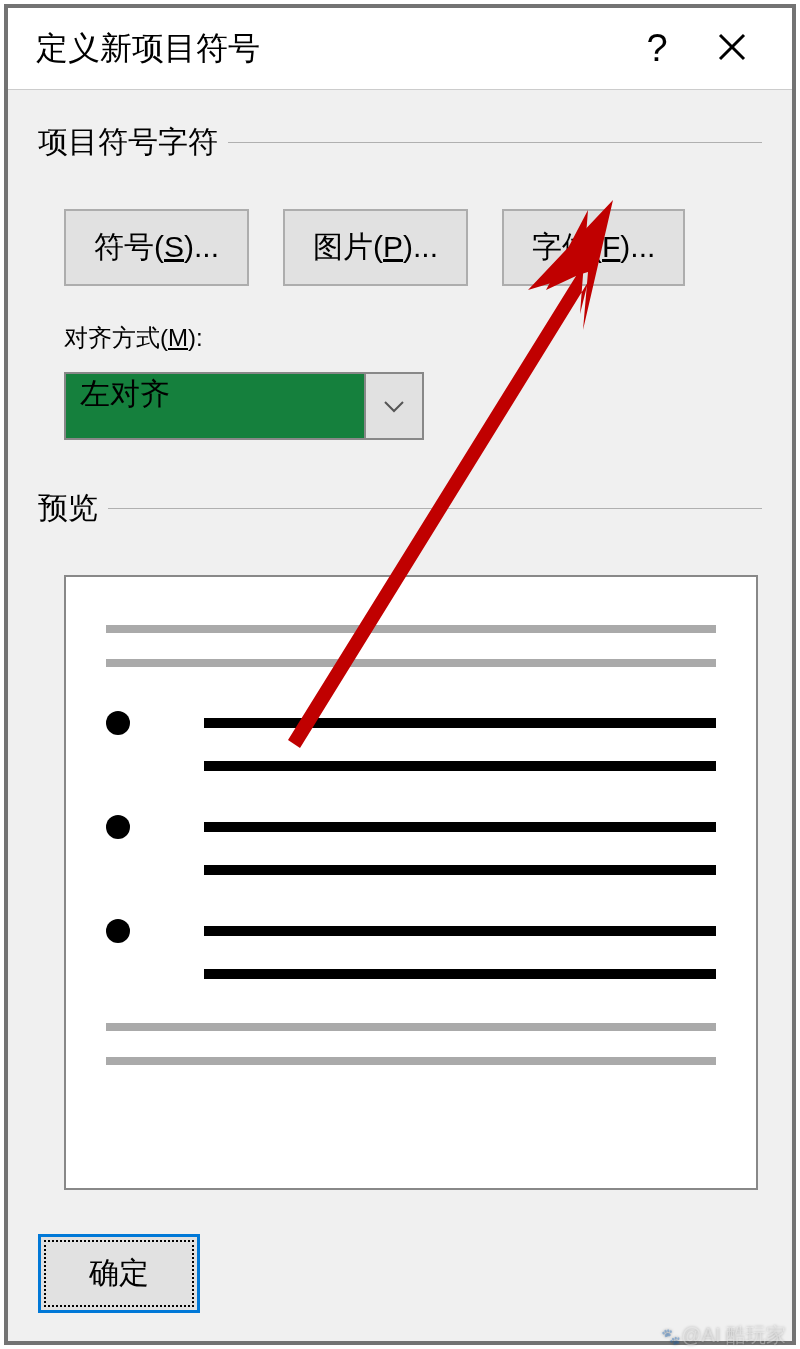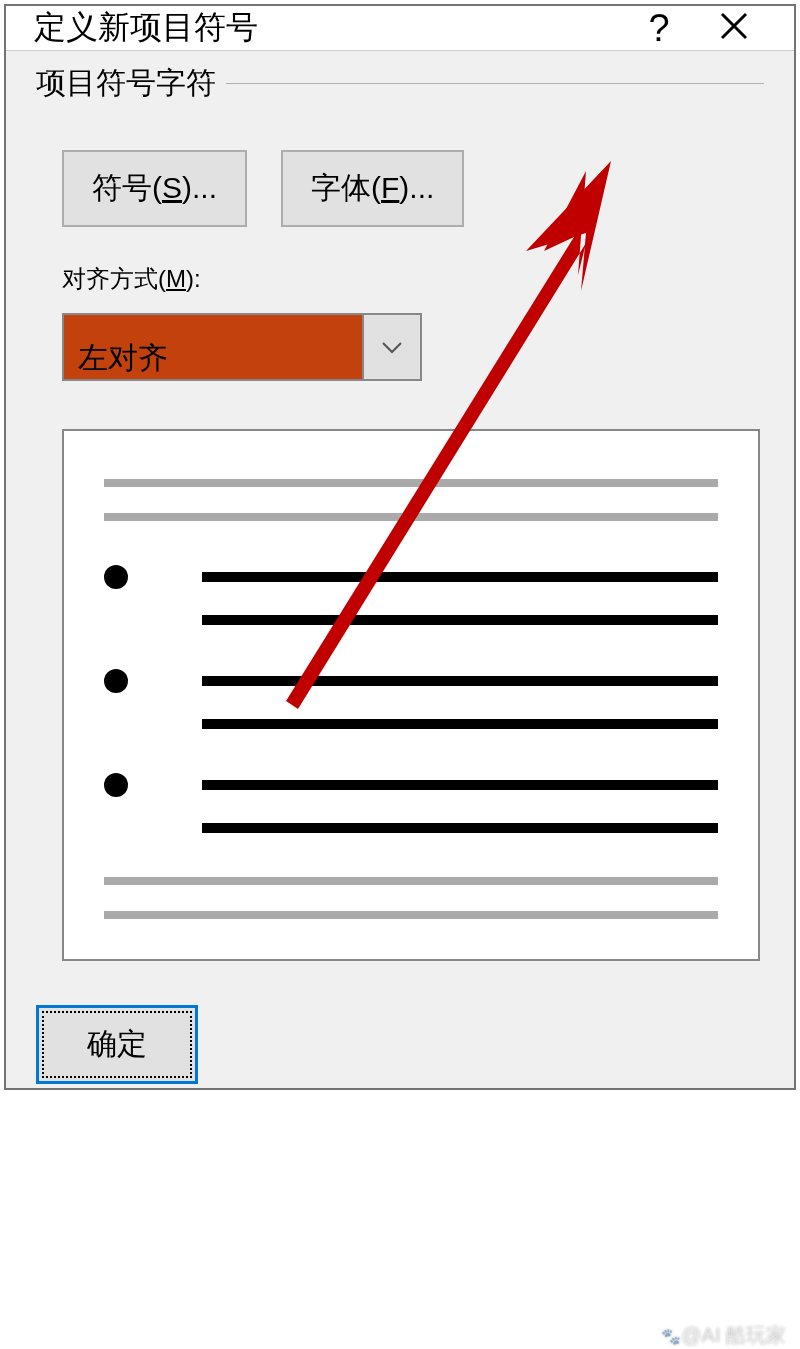--- a/index.html
+++ b/index.html
@@ -8,22 +8,22 @@
     background: #fff;
     width: 800px;
     height: 1349px;
     position: relative;
   }
   .dialog {
     position: absolute;
     left: 4px;
     top: 4px;
     width: 792px;
-    height: 1086px;
-    border: 2px solid #737373;
+    height: 1341px;
+    border: 4px solid #737373;
     background: #f0f0f0;
     display: flex;
     flex-direction: column;
   }
   .titlebar {
     height: 82px;
     background: #fff;
     border-bottom: 1px solid #ccc;
     display: flex;
     align-items: center;
@@ -42,21 +42,21 @@
     cursor: pointer;
   }
   .title-close {
     width: 80px;
     text-align: center;
     cursor: pointer;
   }
   .title-close svg { width: 32px; height: 32px; }
   .body {
     flex: 1;
-    padding: 12px 30px 20px 30px;
+    padding: 32px 30px 20px 30px;
     display: flex;
     flex-direction: column;
     position: relative;
   }
   .section-label {
     font-size: 30px;
     color: #000;
     margin-bottom: 10px;
   }
   .section-divider {
@@ -90,23 +90,23 @@
     font-size: 24px;
     padding-left: 26px;
     margin-bottom: 18px;
   }
   .field-label .ul { text-decoration: underline; }
   .select-wrap {
     margin-left: 26px;
     width: 360px;
     height: 68px;
     border: 2px solid #888;
-    background: #c2410c;
-    display: flex;
-    align-items: flex-end;
+    background: #15803d;
+    display: flex;
+    align-items: flex-start;
     cursor: pointer;
     margin-bottom: 48px;
   }
   .select-text {
     flex: 1;
     padding-left: 14px;
     font-size: 30px;
   }
   .select-arrow {
     width: 58px;
@@ -200,37 +200,44 @@
     <div class="section-header">
       <div class="section-label">项目符号字符</div>
       <div class="section-divider"></div>
     </div>
 
     <div class="btn-row">
       <button class="btn">
         <span>符号(</span><span class="ul">S</span><span>)...</span>
       </button>
       <button class="btn">
+        <span>图片(</span><span class="ul">P</span><span>)...</span>
+      </button>
+      <button class="btn">
         <span>字体(</span><span class="ul">F</span><span>)...</span>
       </button>
     </div>
 
     <div class="field-label">
       <span>对齐方式(</span><span class="ul">M</span><span>):</span>
     </div>
 
     <div class="select-wrap">
       <div class="select-text">左对齐</div>
       <div class="select-arrow">
         <svg viewBox="0 0 22 14">
             <polyline points="2,3 11,12 20,3" fill="none" stroke="#555" stroke-width="2"></polyline>
           </svg>
       </div>
     </div>
 
+    <div class="section-header">
+      <div class="section-label">预览</div>
+      <div class="section-divider"></div>
+    </div>
 
     <div class="preview-box">
       <div>
         <div class="pv-line-grey"></div>
         <div class="pv-line-grey" style="margin-bottom:44px"></div>
 
         <div class="pv-item">
           <div class="pv-bullet"></div>
           <div class="pv-line-black"></div>
         </div>

